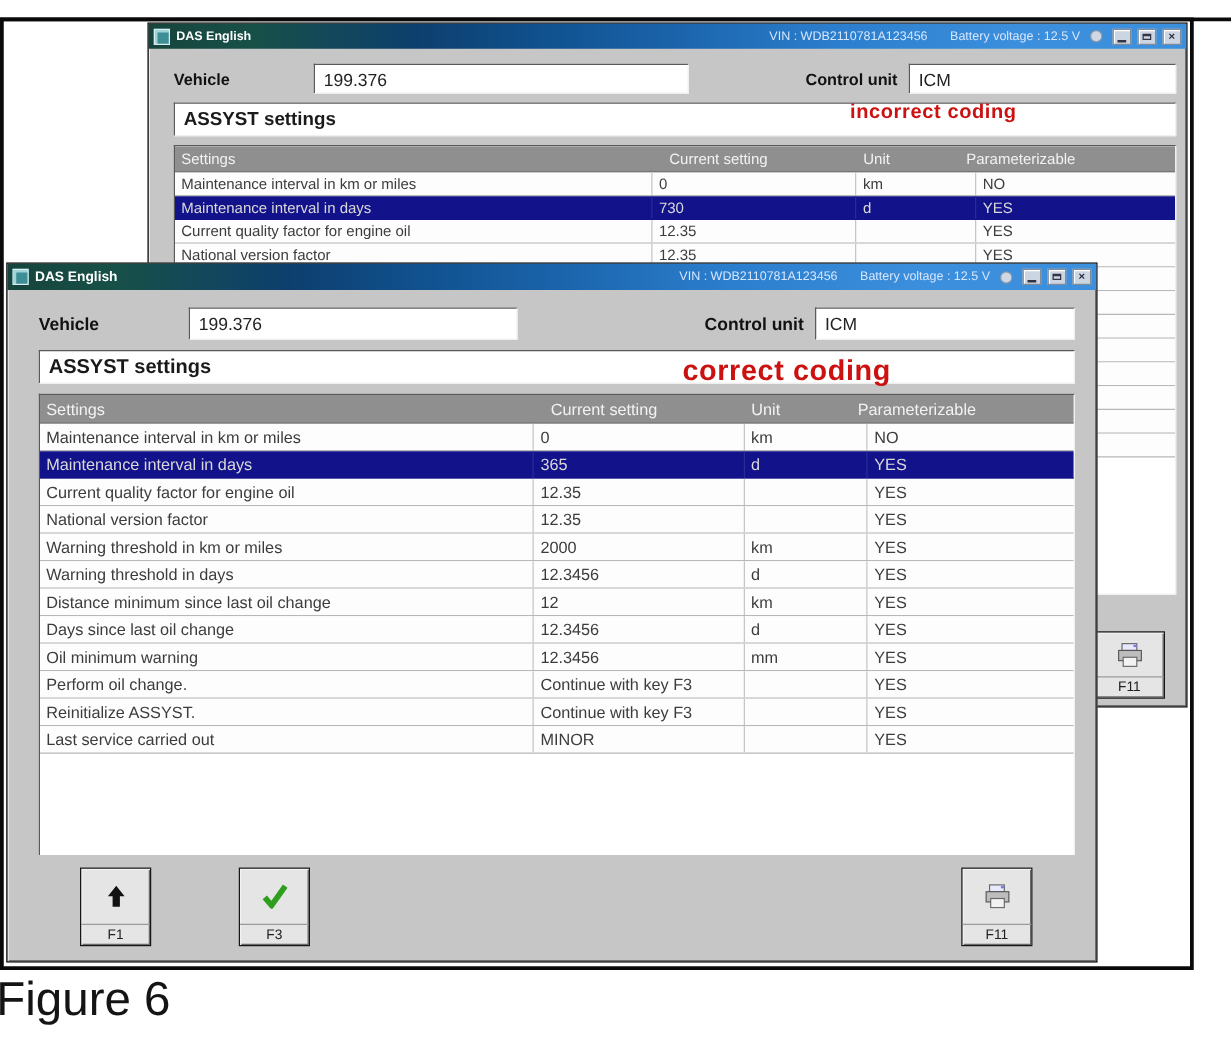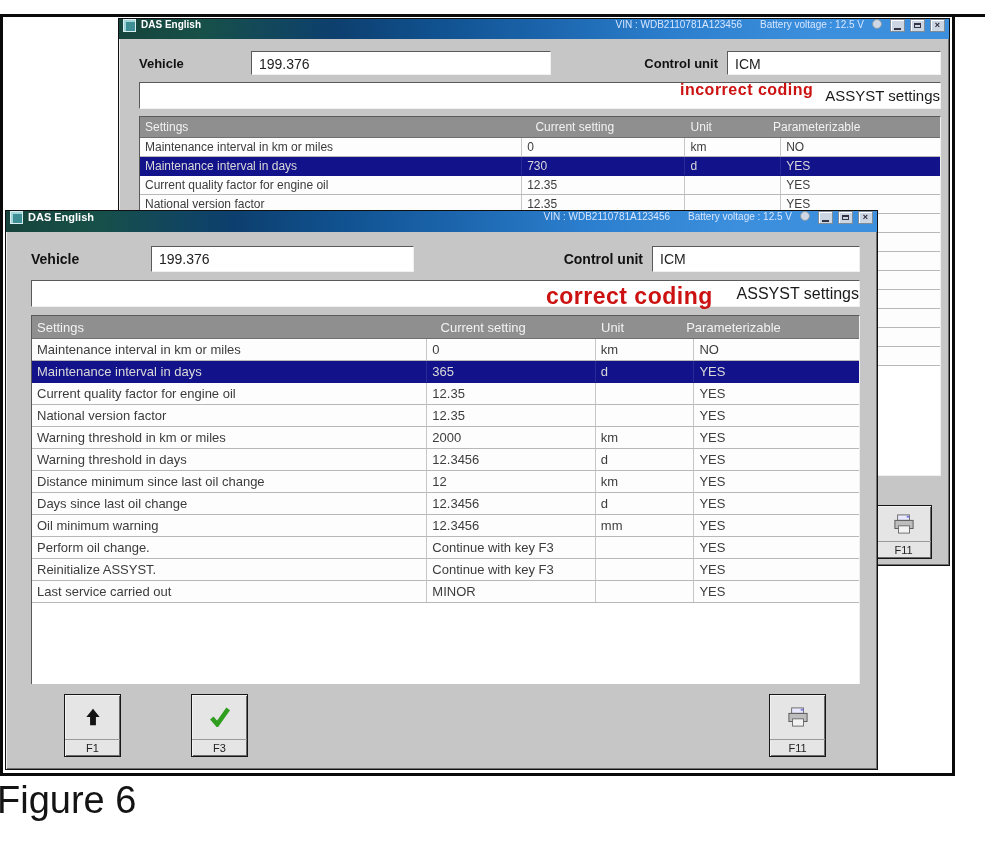--- a/index.html
+++ b/index.html
@@ -11,21 +11,21 @@
   .frame{position:absolute;left:0;top:14px;width:955px;height:762px;border:3px solid #0a0a0a;
          box-sizing:border-box;z-index:0;}
   .caption{position:absolute;left:-3px;top:779px;font-size:38px;color:#141414;z-index:3;}
 
   
   .window{position:absolute;background:#c6c6c6;border:1px solid #101010;
           box-shadow:inset 1px 1px 0 #ececec, inset -1px -1px 0 #6f6f6f;box-sizing:border-box;}
   .win-back{left:118px;top:18px;width:832px;height:548px;z-index:1;}
   .win-front{left:5px;top:210px;width:873px;height:560px;z-index:2;}
 
-  .titlebar{height:21px;display:flex;gap:5px;padding:0 4px;
+  .titlebar{height:21px;display:flex;align-items:center;gap:5px;padding:0 4px;
       background:linear-gradient(90deg,#16443c 0%,#175048 10%,#0d3f6e 26%,#10518f 38%,#1c66ae 52%,#2b7ecd 66%,#3c8fdc 84%,#3c8fdc 100%);
       color:#fff;font-size:11px;box-sizing:border-box;}
   .win-back .titlebar{height:20px;font-size:10px;}
   .appicon{width:13px;height:13px;background:#3e8e96;border:1px solid #d8eef0;box-sizing:border-box;
       box-shadow:inset 2px 2px 0 #9fd4d8;flex:0 0 auto;}
   .wtitle{font-weight:bold;white-space:nowrap;}
   .vin{margin-left:auto;color:#d6e6ff;font-size:10px;white-space:nowrap;}
   .battery{margin-left:13px;color:#d6e6ff;font-size:10px;white-space:nowrap;}
   .spk{width:10px;height:10px;border-radius:50%;background:#cfd8e4;border:1px solid #8899aa;
       box-sizing:border-box;margin:0 3px;flex:0 0 auto;}
@@ -44,21 +44,21 @@
   .field{background:#fff;border:1px solid;border-color:#5a5a5a #f0f0f0 #f0f0f0 #5a5a5a;
       font-size:14px;color:#222;padding:4px 7px;box-sizing:border-box;white-space:nowrap;overflow:hidden;}
   .vfield{width:263px;height:26px;}
   .cufield{width:208px;height:26px;}
   .win-back .vfield{width:300px;height:24px;}
   .win-back .cufield{width:214px;height:24px;}
 
   
   .subtitlebar{margin:0 17px 0 25px;height:27px;background:#fff;border:1px solid;
       border-color:#5a5a5a #f0f0f0 #f0f0f0 #5a5a5a;box-sizing:border-box;
-      font-size:16px;font-weight:400;color:#1a1a1a;display:flex;align-items:center;padding-left:7px;justify-content:flex-end;}
+      font-size:16px;font-weight:700;color:#1a1a1a;display:flex;align-items:center;padding-left:7px;}
   .win-back .subtitlebar{margin:0 8px 0 20px;height:27px;font-size:15px;}
 
   .annotation{position:absolute;font-weight:700;color:#cc1111;letter-spacing:.5px;z-index:6;
       white-space:nowrap;}
   .win-front .annotation{left:540px;top:72px;font-size:23px;}
   .win-back .annotation{left:561px;top:62px;font-size:16px;}
 
   
   .tablearea{margin:8px 17px 0 25px;background:#fff;border:1px solid;
       border-color:#5a5a5a #f0f0f0 #f0f0f0 #5a5a5a;box-sizing:border-box;overflow:hidden;}

